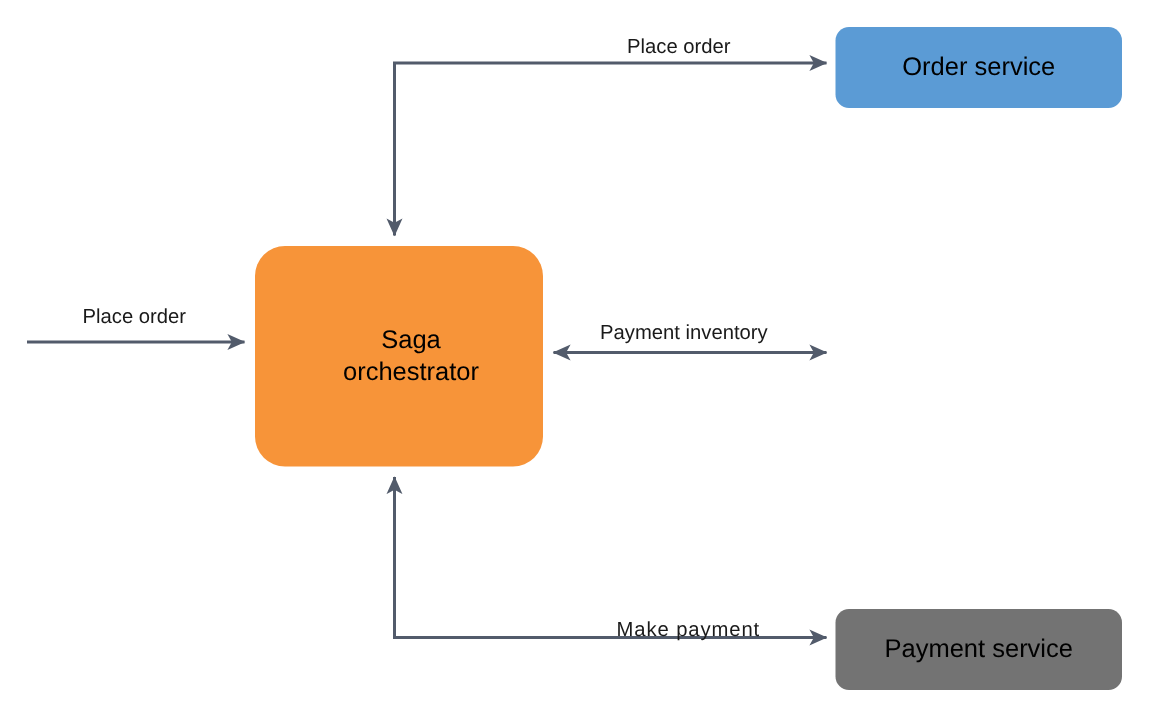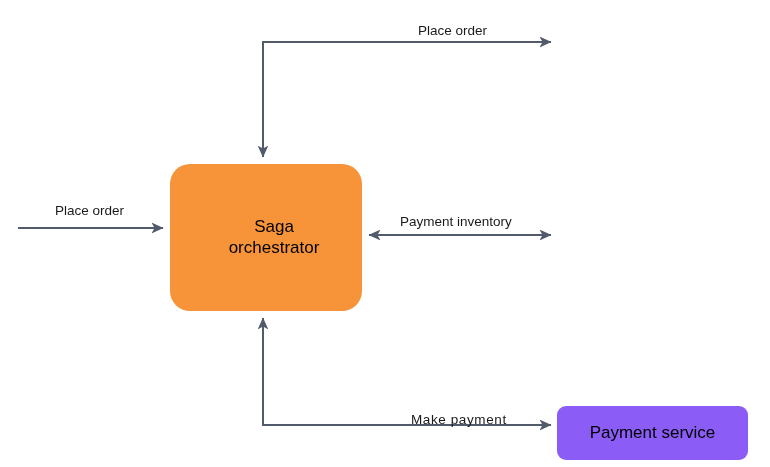--- a/index.html
+++ b/index.html
@@ -49,21 +49,21 @@
   }
   .node-service {
     left: 557px;
     width: 191px;
     height: 54px;
     border-radius: 9px;
     font-size: 17px;
   }
   .node-order    { top: 18px;  background: #5B9BD5; }
   .node-inventory{ top: 208px; background: #6CAF45; }
-  .node-payment  { top: 406px; background: #8b5cf6; }
+  .node-payment  { top: 406px; background: #737373; }
 
   .edge-label {
     position: absolute;
     font-size: 13.5px;
     color: #1a1a1a;
     white-space: nowrap;
   }
   .lbl-place-order-in  { left: 55px;  top: 203px; }
   .lbl-place-order-out { left: 418px; top: 23px;  }
   .lbl-update-inventory{ left: 400px; top: 214px; }
@@ -94,20 +94,21 @@
     </g>
 
     <g>
       <path d="M 263 318 L 263 425 L 551 425" fill="none" stroke="#525B6B" stroke-width="2" marker-start="url(#arrow)" marker-end="url(#arrow)" stroke-linejoin="miter"></path>
     </g>
   </svg>
 
   <div class="node node-orchestrator">Saga
 orchestrator</div>
 
+  <div class="node node-service node-order">Order service</div>
 
 
   <div class="node node-service node-payment">Payment service</div>
 
   <div class="edge-label lbl-place-order-in">Place order</div>
 
   <div class="edge-label lbl-place-order-out">Place order</div>
 
   <div class="edge-label lbl-update-inventory">Payment inventory</div>
 

